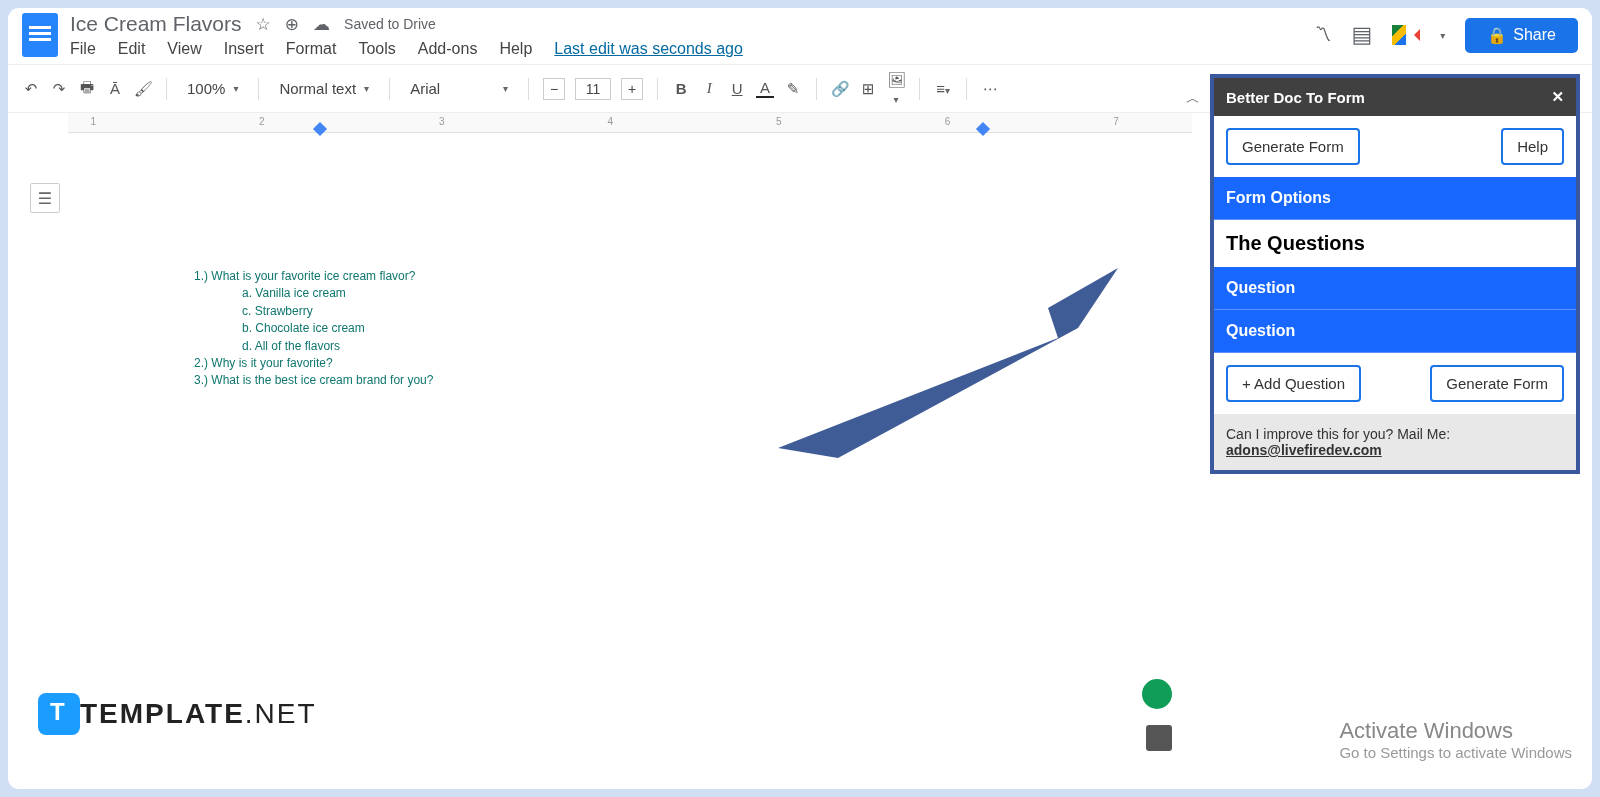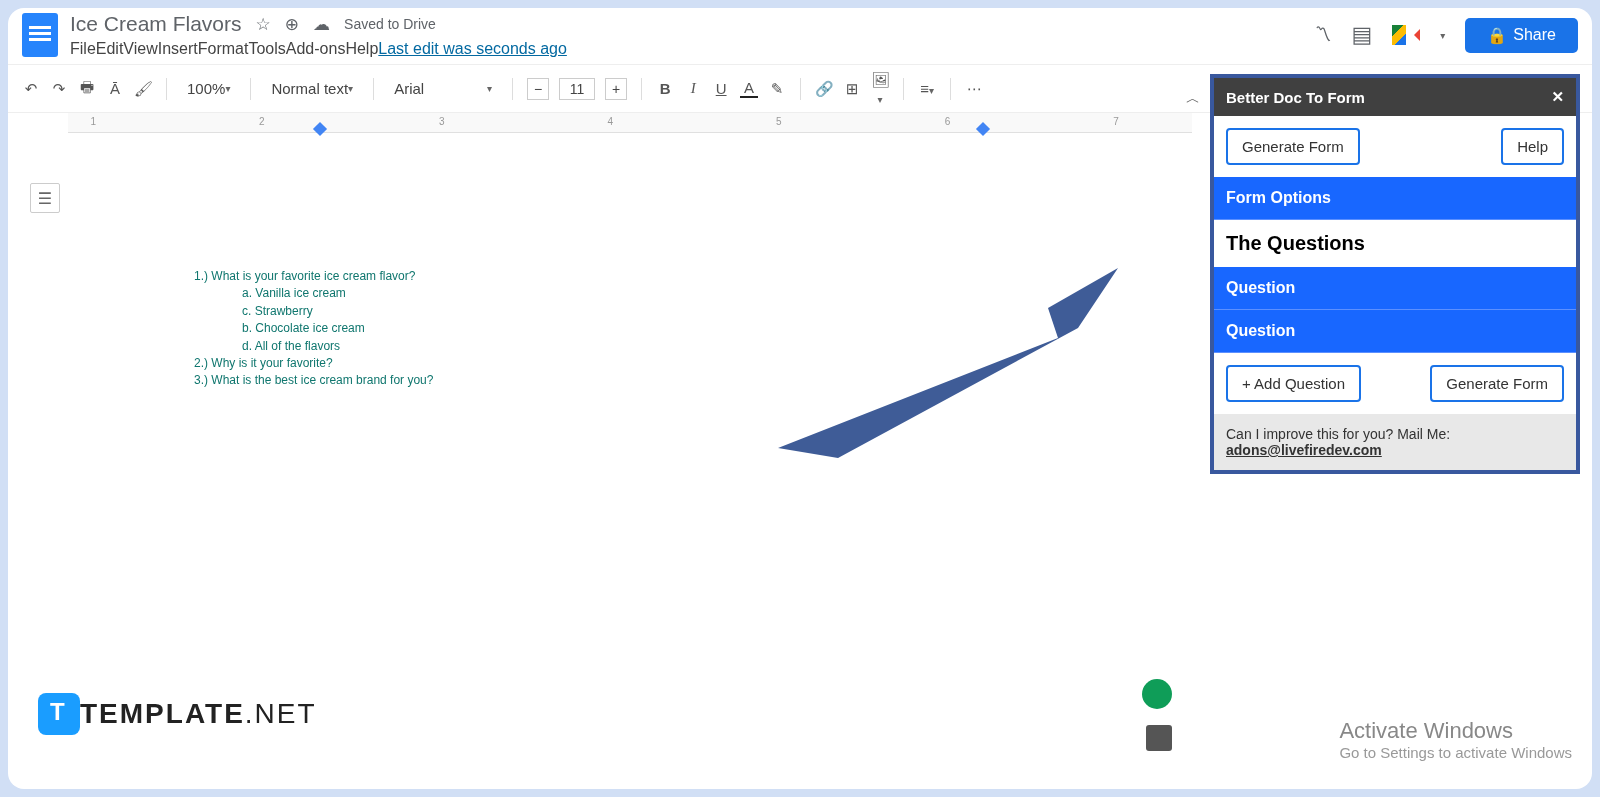--- a/index.html
+++ b/index.html
@@ -1,34 +1,34 @@
 <!DOCTYPE html>
 <html><head>
 <meta charset="utf-8">
 <style>
 *{box-sizing:border-box;margin:0;padding:0;font-family:Arial,sans-serif}
 body{background:#d1dff5;width:1600px;height:797px;position:relative;overflow:hidden}
-.frame{position:absolute;inset:8px;background:#fff;border-radius:16px;overflow:hidden}
+.frame{position:absolute;inset:8px;background:#fff;border-radius:11px;overflow:hidden}
 .header{display:flex;align-items:center;padding:4px 14px 0;gap:12px}
 .docs-logo{width:36px;height:44px;background:#2684fc;border-radius:3px;position:relative}
 .docs-logo::after{content:'';position:absolute;left:7px;top:13px;width:22px;height:3px;background:#fff;box-shadow:0 6px 0 #fff,0 12px 0 #fff}
 .title-row{display:flex;align-items:center;gap:14px;font-size:20px;color:#444}
 .doc-title{font-size:21px;color:#5f6368}
 .icon-g{color:#5f6368;font-size:17px}
-.menu-row{display:flex;font-size:16px;color:#444;margin-top:4px}
+.menu-row{display:flex;gap:22px;font-size:16px;color:#444;margin-top:4px}
 .last-edit{color:#0369a1;text-decoration:underline}
 .head-right{margin-left:auto;display:flex;align-items:center;gap:20px}
 .share-btn{background:#1a73e8;color:#fff;border:none;border-radius:5px;padding:8px 22px;font-size:16px;font-weight:500;display:flex;align-items:center;gap:6px}
 .meet-icon{width:28px;height:20px;display:inline-block;position:relative}
 .meet-icon::before{content:'';position:absolute;width:14px;height:20px;left:0;background:linear-gradient(135deg,#188038 0%,#188038 33%,#fbbc04 33%,#fbbc04 66%,#1a73e8 66%,#1a73e8 100%)}
 .meet-icon::after{content:'';position:absolute;right:0;top:4px;border:6px solid transparent;border-right-color:#ea4335}
 .toolbar{display:flex;align-items:center;border-top:1px solid #eee;border-bottom:1px solid #eee;margin-top:6px;padding:6px 14px;gap:10px;color:#444;font-size:15px}
 .tbsep{width:1px;height:22px;background:#ddd;margin:0 4px}
 .tb-ic{width:18px;text-align:center;color:#555}
-.dd{display:flex;align-items:center;padding:2px 6px}
+.dd{display:flex;align-items:center;gap:8px;padding:2px 6px}
 .caret{font-size:10px;color:#666}
 .boxbtn{border:1px solid #ccc;width:22px;height:22px;text-align:center;line-height:20px;font-size:14px}
 .editmode{margin-left:auto;display:flex;align-items:center;gap:6px;border:1px solid #ccc;border-radius:3px;padding:3px 8px}
 .pencil{color:#1a73e8}
 .ruler{height:20px;background:#f9f9f9;border-bottom:1px solid #e0e0e0;position:relative;font-size:10px;color:#999;margin-left:60px;margin-right:400px}
 .ruler span{position:absolute;top:3px}
 .ruler-ind{position:absolute;bottom:-2px;width:10px;height:10px;background:#4285f4}
 .doc-area{position:absolute;left:56px;top:140px;right:410px;bottom:60px;background:#fff;padding:120px 130px 20px}
 .doc-area .q{font-size:12px;color:#0f766e;line-height:1.45}
 .ql{margin-left:0}

